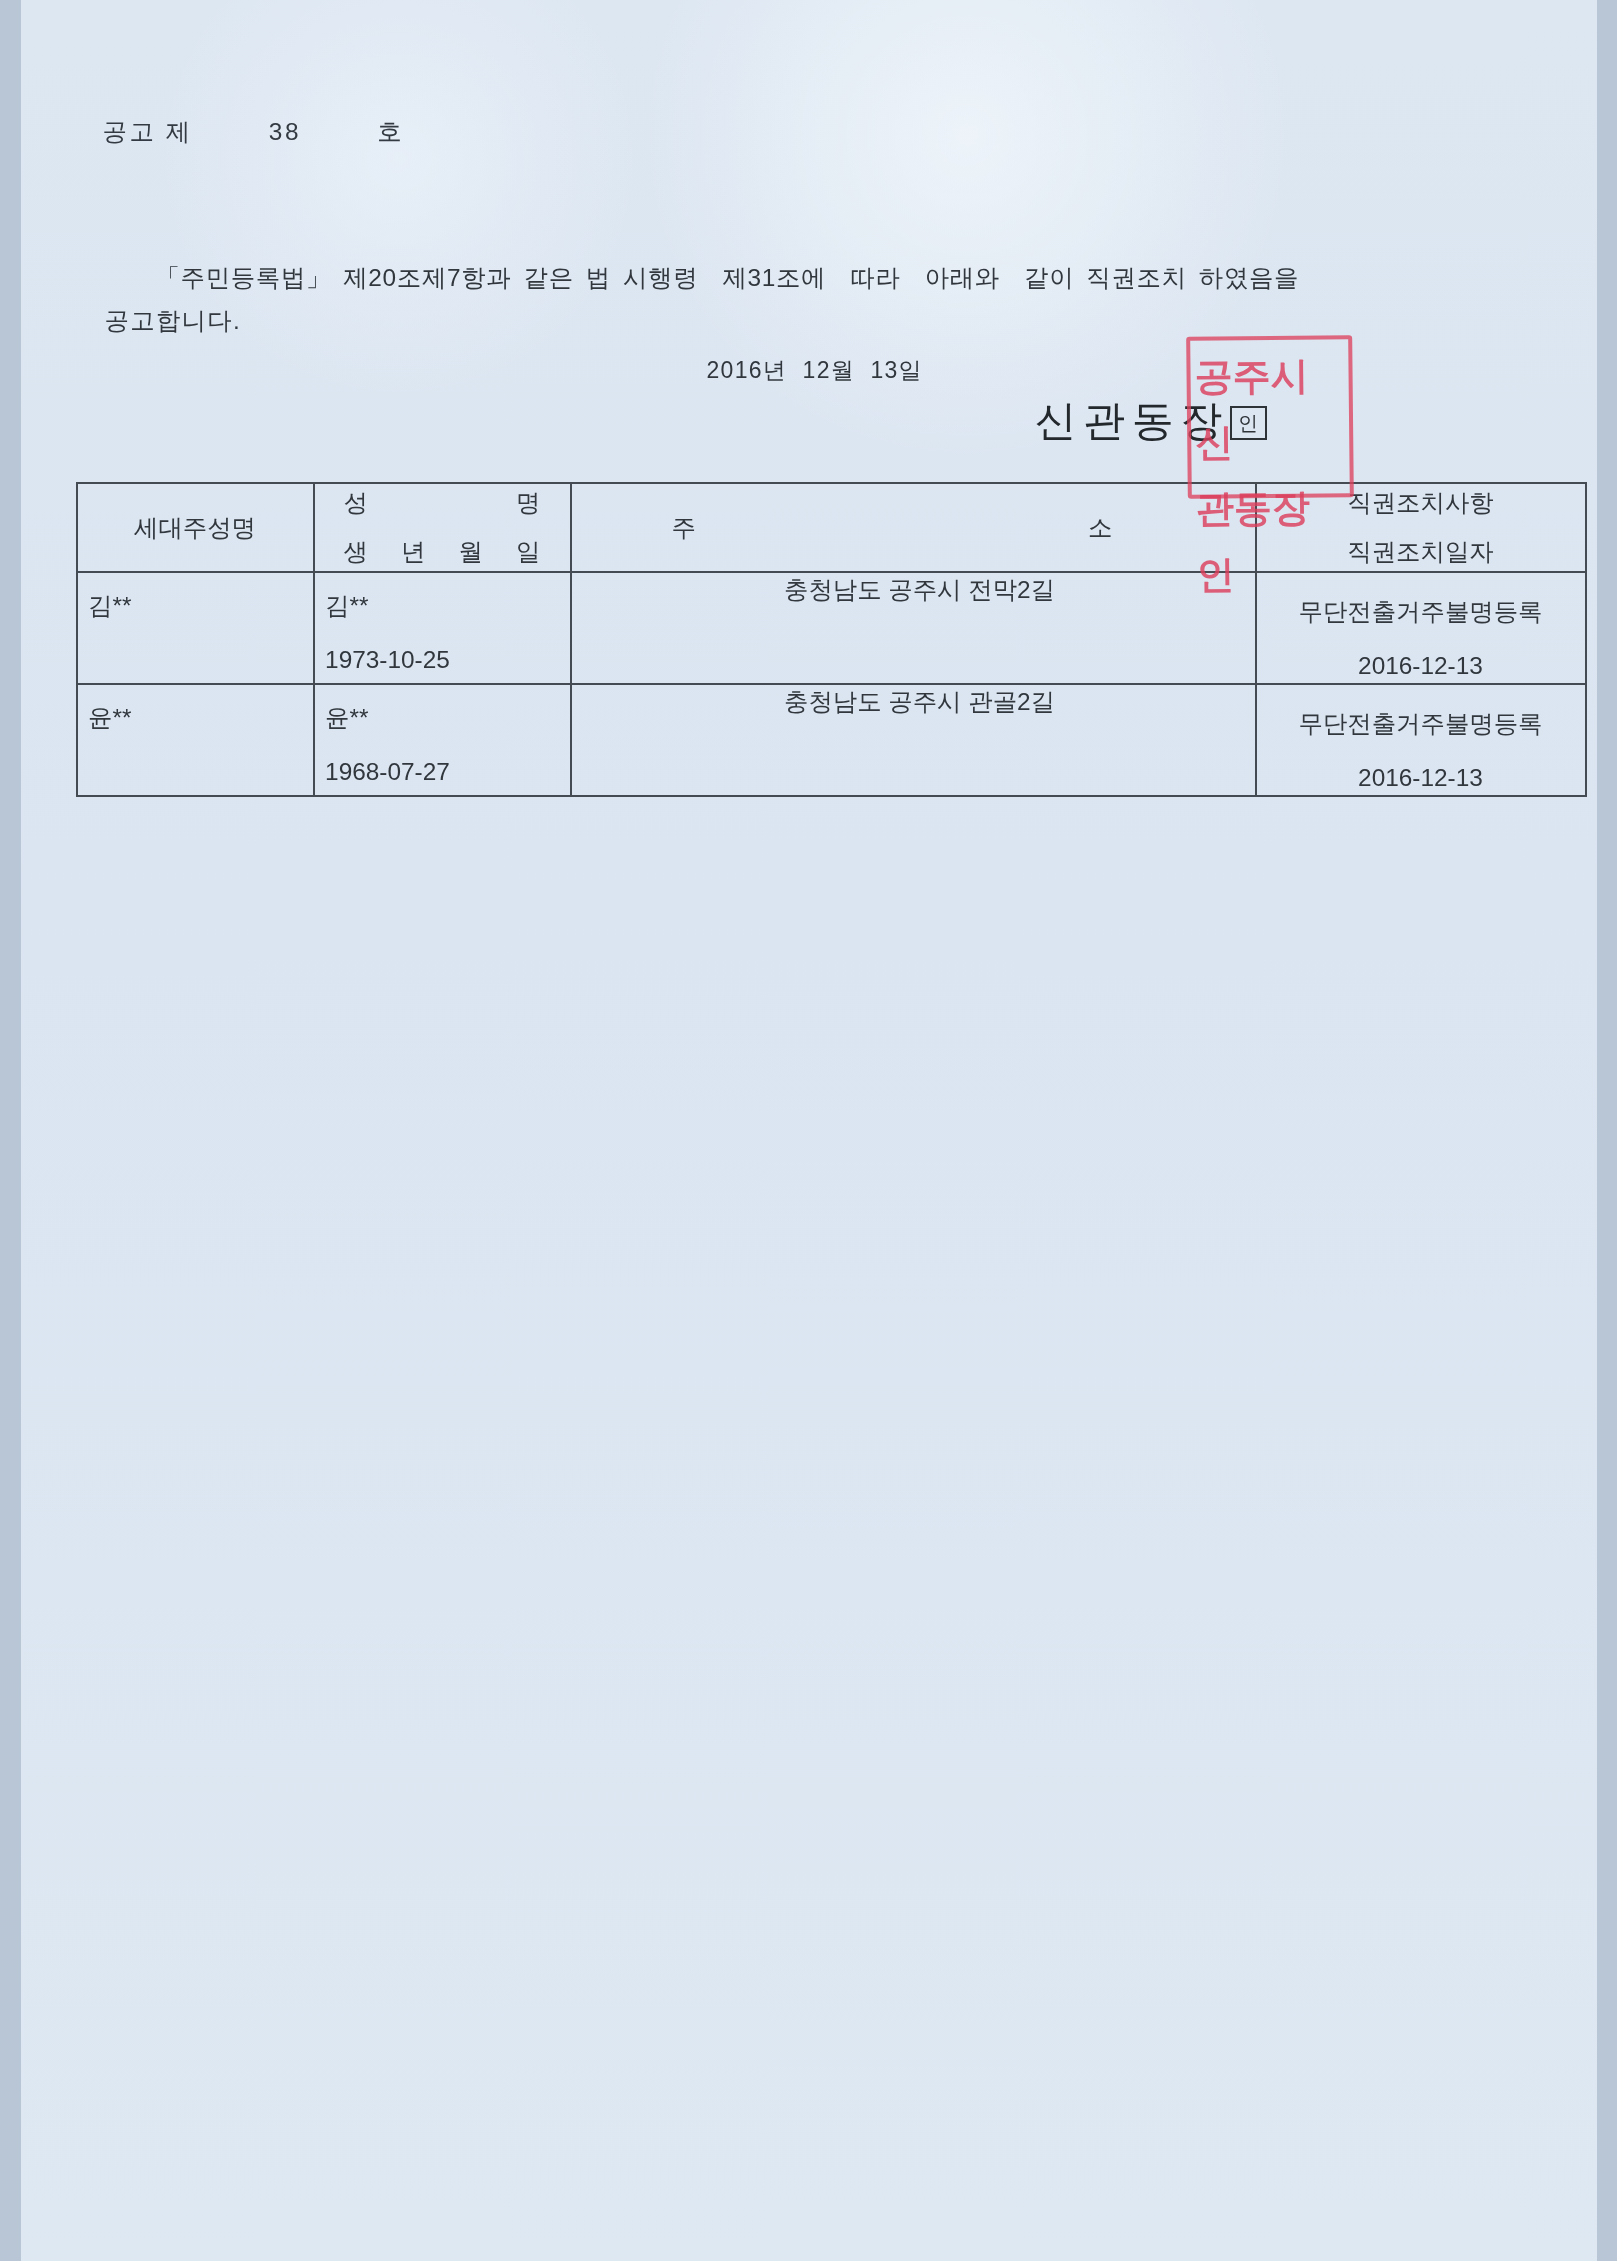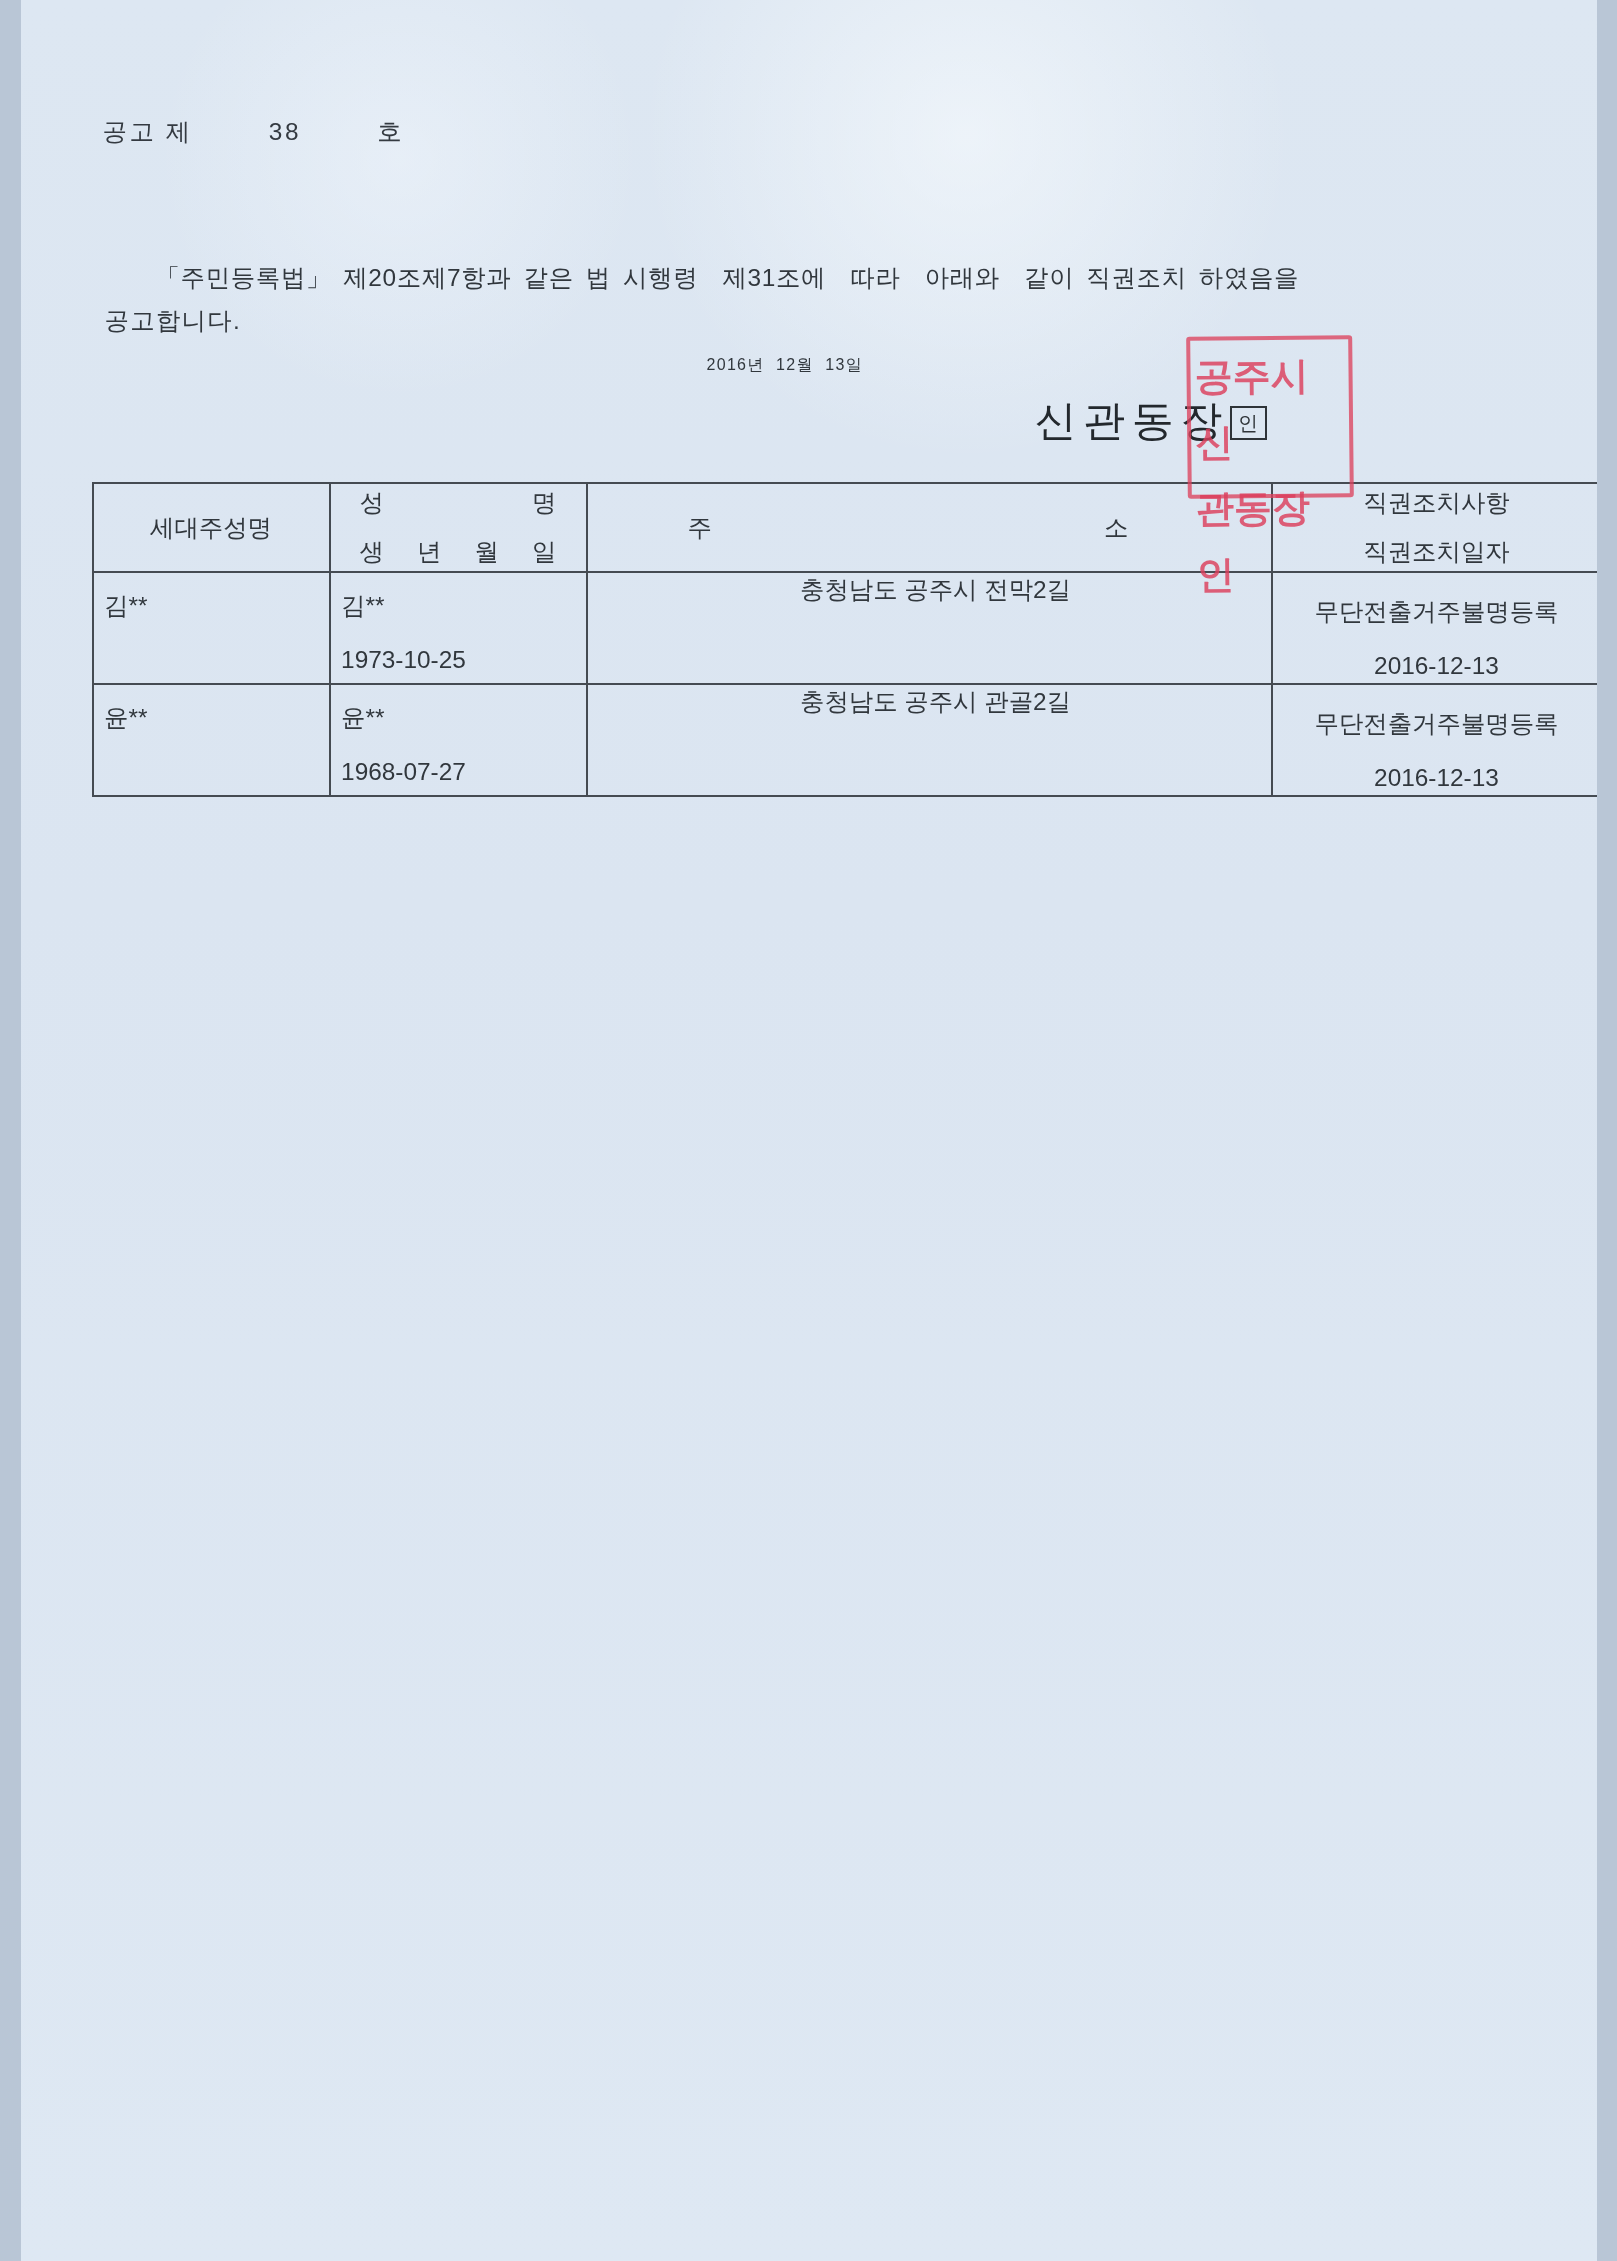--- a/index.html
+++ b/index.html
@@ -41,21 +41,21 @@
     font-size:24.4px; letter-spacing:0.7px; word-spacing:4.6px; color:#31373d;
   }
   .body-line2{
     position:absolute; left:84px; top:305px;
     font-size:24.4px; letter-spacing:1.3px; color:#31373d;
   }
 
   
   .date-line{
     position:absolute; left:686px; top:355px;
-    font-size:16px; letter-spacing:1.3px; color:#31373d;
+    font-size:23px; letter-spacing:1.3px; color:#31373d;
   }
 
   
   .signer{
     position:absolute; left:1014px; top:393px;
     font-size:42px; letter-spacing:6.6px; color:#23282d;
     z-index:2;
   }
 
   
@@ -81,21 +81,21 @@
     position:absolute; left:1209px; top:406px;
     width:33px; height:30px;
     border:2px solid #2e3338;
     display:flex; align-items:center; justify-content:center;
     font-size:20px; color:#2e3338;
     z-index:4;
   }
 
   
   .results-table{
-    position:absolute; left:71px; top:482px;
+    position:absolute; left:55px; top:482px;
     width:1508px;
     border-collapse:collapse;
     table-layout:fixed;
     font-size:24.4px; color:#31373d;
   }
   .results-table th,.results-table td{
     border:2px solid #454b52;
     overflow:hidden;
     font-weight:normal;
   }

